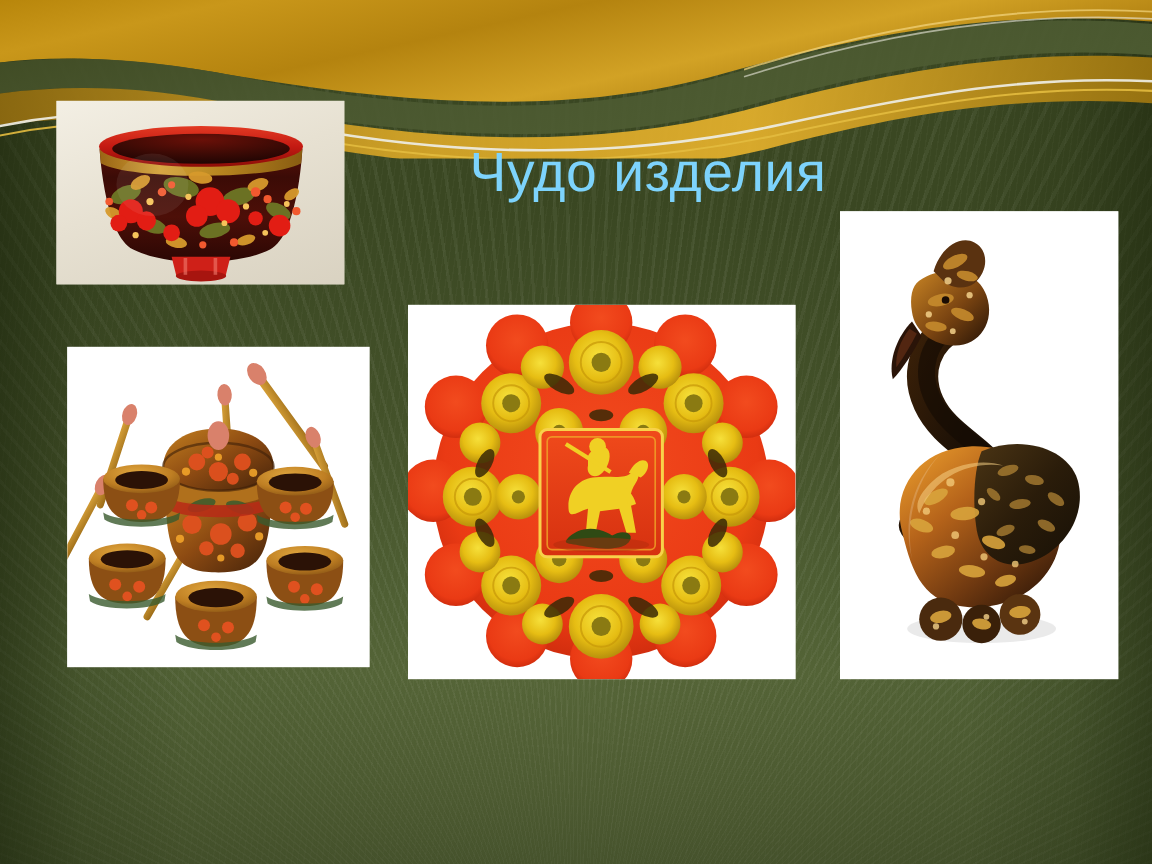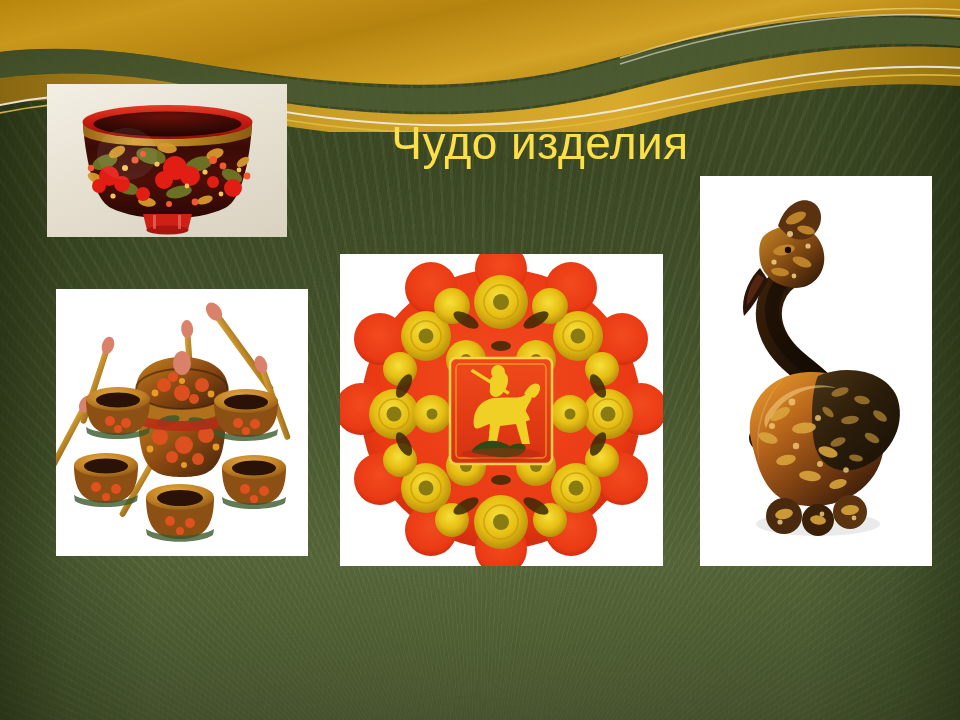--- a/index.html
+++ b/index.html
@@ -116,21 +116,21 @@
 
       <path d="M-5,106 C70,90 150,88 250,106 C390,132 520,132 650,104 C770,78 860,62 965,68" fill="none" stroke="#eceade" stroke-width="2.1" opacity="0.95"></path>
 
       <path d="M-5,114 C70,98 150,96 250,114 C390,140 520,140 650,112 C770,86 860,70 965,76" fill="none" stroke="#e3bb3f" stroke-width="1.7" opacity="0.9"></path>
 
       <path d="M620,58 C720,26 840,2 965,10" fill="none" stroke="#f0d27a" stroke-width="1.6" opacity="0.75"></path>
       <path d="M620,64 C720,32 840,8 965,16" fill="none" stroke="#ecebe0" stroke-width="1.4" opacity="0.6"></path>
     </svg>
   </div>
 
-  <div class="title" style="color: #fde047;">Чудо изделия</div>
+  <div class="title" style="color: #7dd3fc;">Чудо изделия</div>
 
   <div class="pic" id="pic-bowl" title="Хохломская чаша с красными ягодами и золотым узором" style="left: 47px; top: 84px; width: 240px; height: 153px;">
     <div class="bowl-stage"></div>
     <svg class="art" viewBox="0 0 240 153" preserveAspectRatio="none">
       <defs>
         <linearGradient id="bowlBody" x1="0" y1="0" x2="0" y2="1">
           <stop offset="0" stop-color="#5b1008"></stop>
           <stop offset="0.25" stop-color="#3b0b06"></stop>
           <stop offset="0.6" stop-color="#4d0f08"></stop>
           <stop offset="1" stop-color="#2a0704"></stop>

